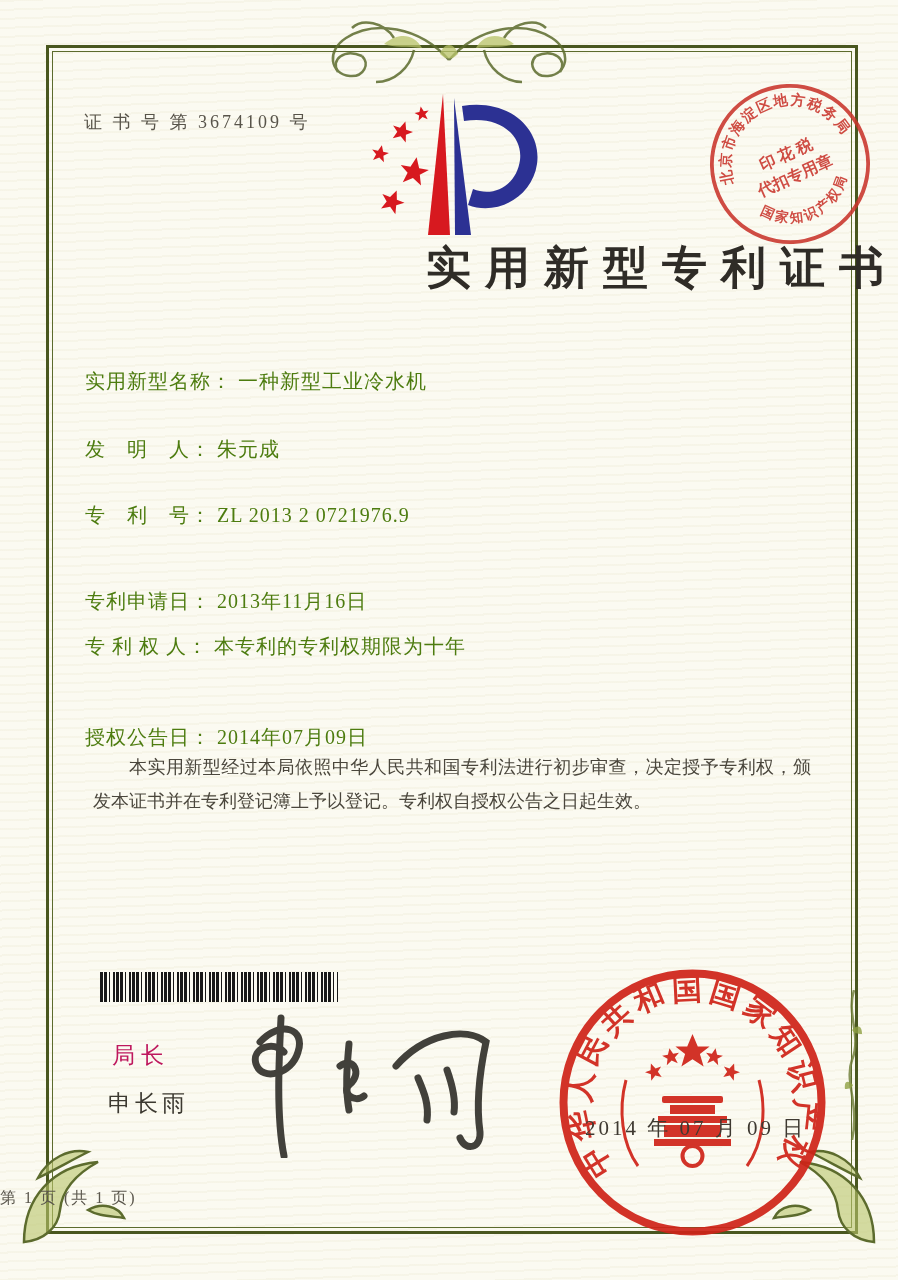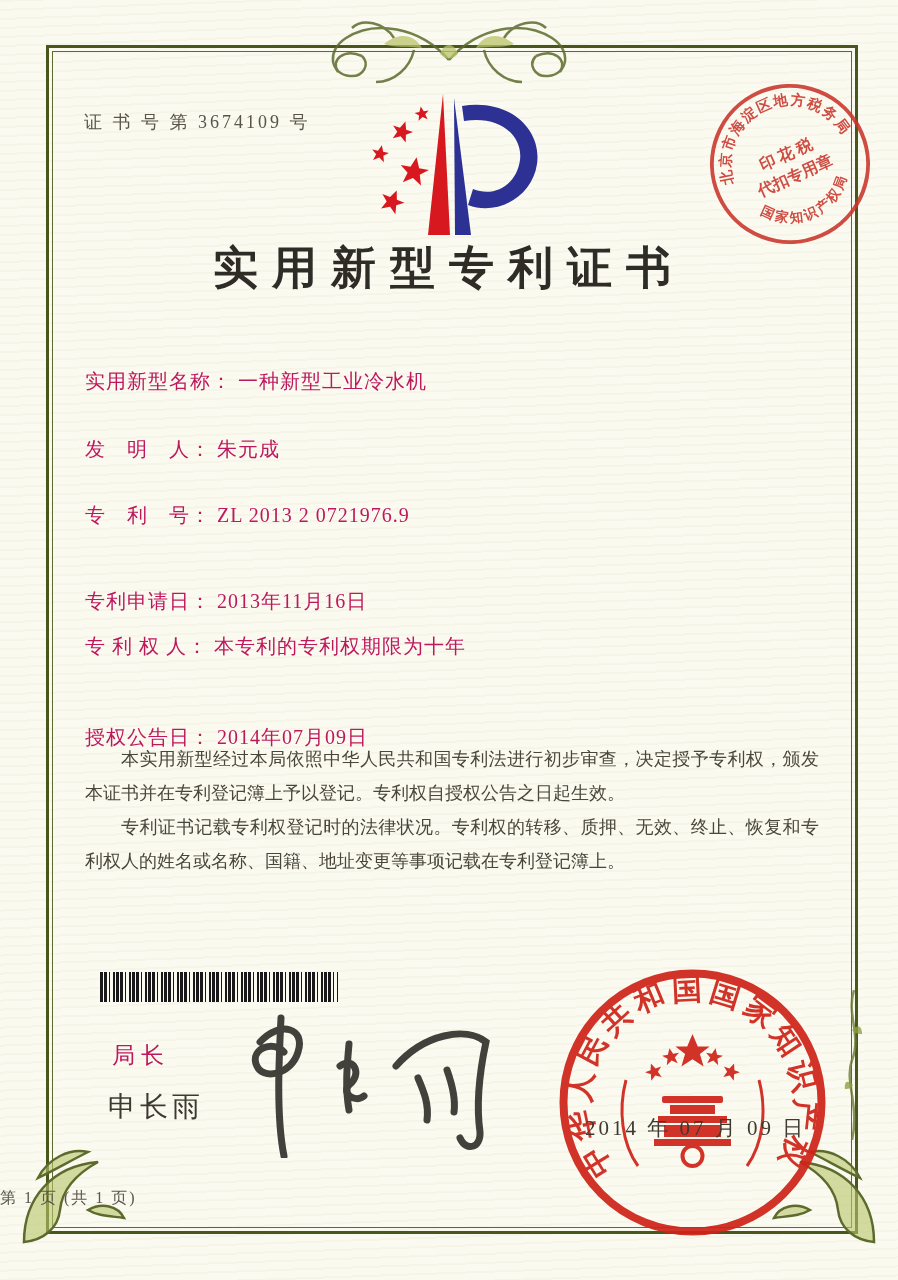--- a/index.html
+++ b/index.html
@@ -10,32 +10,32 @@
       #fbfaf1;
     font-family:"Liberation Serif","DejaVu Serif",serif;
     color:#44403a;
   }
   .frame{position:absolute;left:46px;top:45px;width:806px;height:1183px;
     border:3px solid #49571f;}
   .frame-inner{position:absolute;left:3px;top:3px;right:3px;bottom:3px;border:1px solid #5c6b2d;}
   .cert-number{position:absolute;left:84px;top:110px;font-size:18px;letter-spacing:3px;color:#58544a;}
   .logo{position:absolute;left:358px;top:92px;}
   .tax-seal{position:absolute;left:702px;top:76px;transform:rotate(-24deg);opacity:.88;}
-  .title{position:absolute;left:0;top:238px;width:100%;text-align:center;
+  .title{position:absolute;left:0;top:238px;width:100%;text-align:right;
     font-size:45px;font-weight:bold;letter-spacing:14px;color:#2f2c27;}
-  .field{position:absolute;left:85px;font-size:20px;letter-spacing:1px;color:#be185d;white-space:nowrap;}
+  .field{position:absolute;left:85px;font-size:20px;letter-spacing:1px;color:#4d7c0f;white-space:nowrap;}
   .field .val{margin-left:6px;}
   .f0{top:368px}.f1{top:436px}.f2{top:502px}.f3{top:588px}.f4{top:633px}.f5{top:724px}
   .body-text{position:absolute;left:85px;top:742px;width:734px;font-size:18px;line-height:34px;
     text-align:justify;color:#4a463c;}
-  .body-text p{margin:0;text-indent:2em;}
+  .body-text p{margin:8px;text-indent:2em;}
   .barcode{position:absolute;left:100px;top:972px;width:238px;height:30px;
     background:repeating-linear-gradient(90deg,#181818 0 3px,#fbfaf1 3px 4px,#181818 4px 7px,#fbfaf1 7px 9px,#181818 9px 10px,#fbfaf1 10px 13px,#181818 13px 15px,#fbfaf1 15px 16px);}
   .signer-title{position:absolute;left:112px;top:1040px;font-size:23px;letter-spacing:6px;color:#be185d;}
-  .signer-name{position:absolute;left:108px;top:1088px;font-size:28px;letter-spacing:4px;color:#3c3931;}
+  .signer-name{position:absolute;left:108px;top:1088px;font-size:23px;letter-spacing:4px;color:#3c3931;}
   .signature{position:absolute;left:218px;top:1008px;}
   .office-seal{position:absolute;left:550px;top:960px;opacity:.92;}
   .issue-date{position:absolute;left:585px;top:1114px;font-size:21px;letter-spacing:3px;color:#3e3931;z-index:5;}
   .page-footer{position:absolute;left:0;top:1188px;width:100%;text-align:left;font-size:16px;
     letter-spacing:2px;color:#5a564c;}
   .ornament-top{position:absolute;left:50%;top:8px;transform:translateX(-50%);}
   .corner-bl{position:absolute;left:18px;top:1118px;}
   .corner-br{position:absolute;right:18px;top:1118px;transform:scaleX(-1);}
   .vine-right{position:absolute;right:34px;top:990px;}
   svg{display:block;}
@@ -135,21 +135,20 @@
 </div>
 <div class="field f4">
   <span>专 利 权 人：</span><span class="val">本专利的专利权期限为十年</span>
 </div>
 <div class="field f5">
   <span>授权公告日：</span><span class="val">2014年07月09日</span>
 </div>
 
 <div class="body-text">
   <p>本实用新型经过本局依照中华人民共和国专利法进行初步审查，决定授予专利权，颁发本证书并在专利登记簿上予以登记。专利权自授权公告之日起生效。</p>
-  <p>专利证书记载专利权登记时的法律状况。专利权的转移、质押、无效、终止、恢复和专利权人的姓名或名称、国籍、地址变更等事项记载在专利登记簿上。</p>
 </div>
 
 <div class="barcode"></div>
 
 <div class="signer-title">局长</div>
 <div class="signer-name">申长雨</div>
 
 <svg class="signature" width="290" height="150" viewBox="0 0 290 150">
   <g stroke="#2f2d28" stroke-width="7" fill="none" stroke-linecap="round" opacity="0.9">
     <path d="M42,34 C62,12 88,20 80,44 C74,66 44,74 38,56 C33,40 56,32 66,44"></path>

